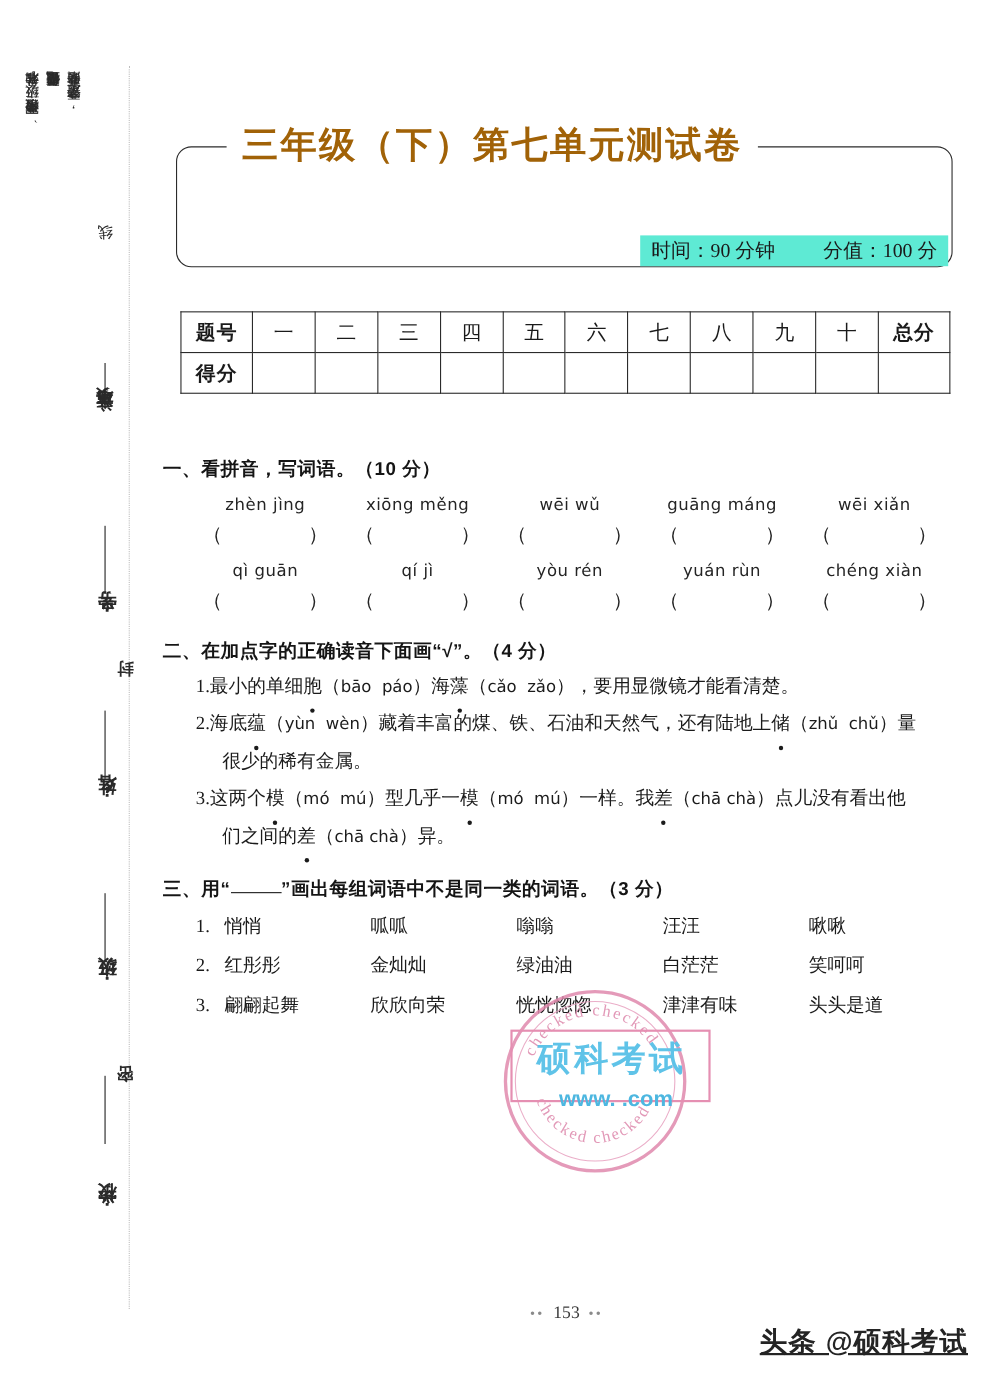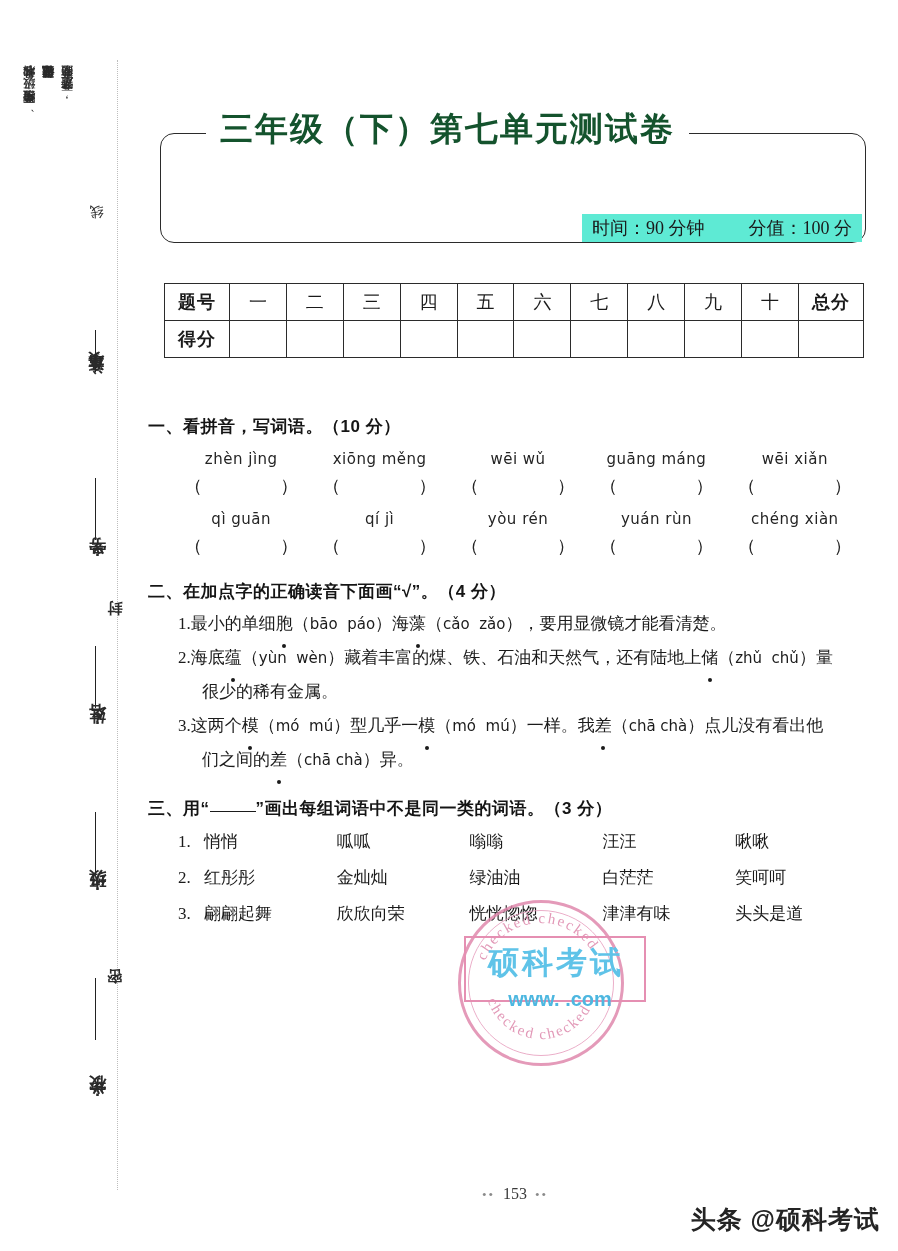--- a/index.html
+++ b/index.html
@@ -84,25 +84,25 @@
     border: 1.6px solid #2b2b2b;
     border-radius: 14px;
     box-sizing: border-box;
   }
   #title-text {
     position: absolute;
     left: 74px;
     top: 109px;
     background: #ffffff;
     padding: 0 14px;
-    font-family: Liberation Mono, monospace;
+    font-family: Liberation Sans, sans-serif;
     font-size: 33px;
     font-weight: bold;
     letter-spacing: 2px;
-    color: #14532d;
+    color: #a16207;
     white-space: nowrap;
     line-height: 46px;
   }
   #title-meta {
     position: absolute;
     right: 36px;
     top: 214px;
     background: #5eead4;
     padding: 0 10px;
     font-size: 18px;
@@ -329,20 +329,21 @@
   #corner-watermark {
     position: absolute;
     right: 18px;
     top: 1203px;
     font-family: "Liberation Sans", "DejaVu Sans", sans-serif;
     font-size: 25px;
     font-weight: bold;
     color: #242424;
     letter-spacing: 1px;
     white-space: nowrap;
+    text-decoration: underline;
   }
 </style>
 </head>
 <body>
 
 <div id="sidebar">
   <div class="v-dotline" style="left:117px;"></div>
 
   <div class="vtext-rot notice-line" style="left:22px; top:88px;">考生要写清学校、班级、姓名和学号</div>
   <div class="vtext-rot notice-line" style="left:41px; top:88px;">不要在试卷上做任何标记</div>

